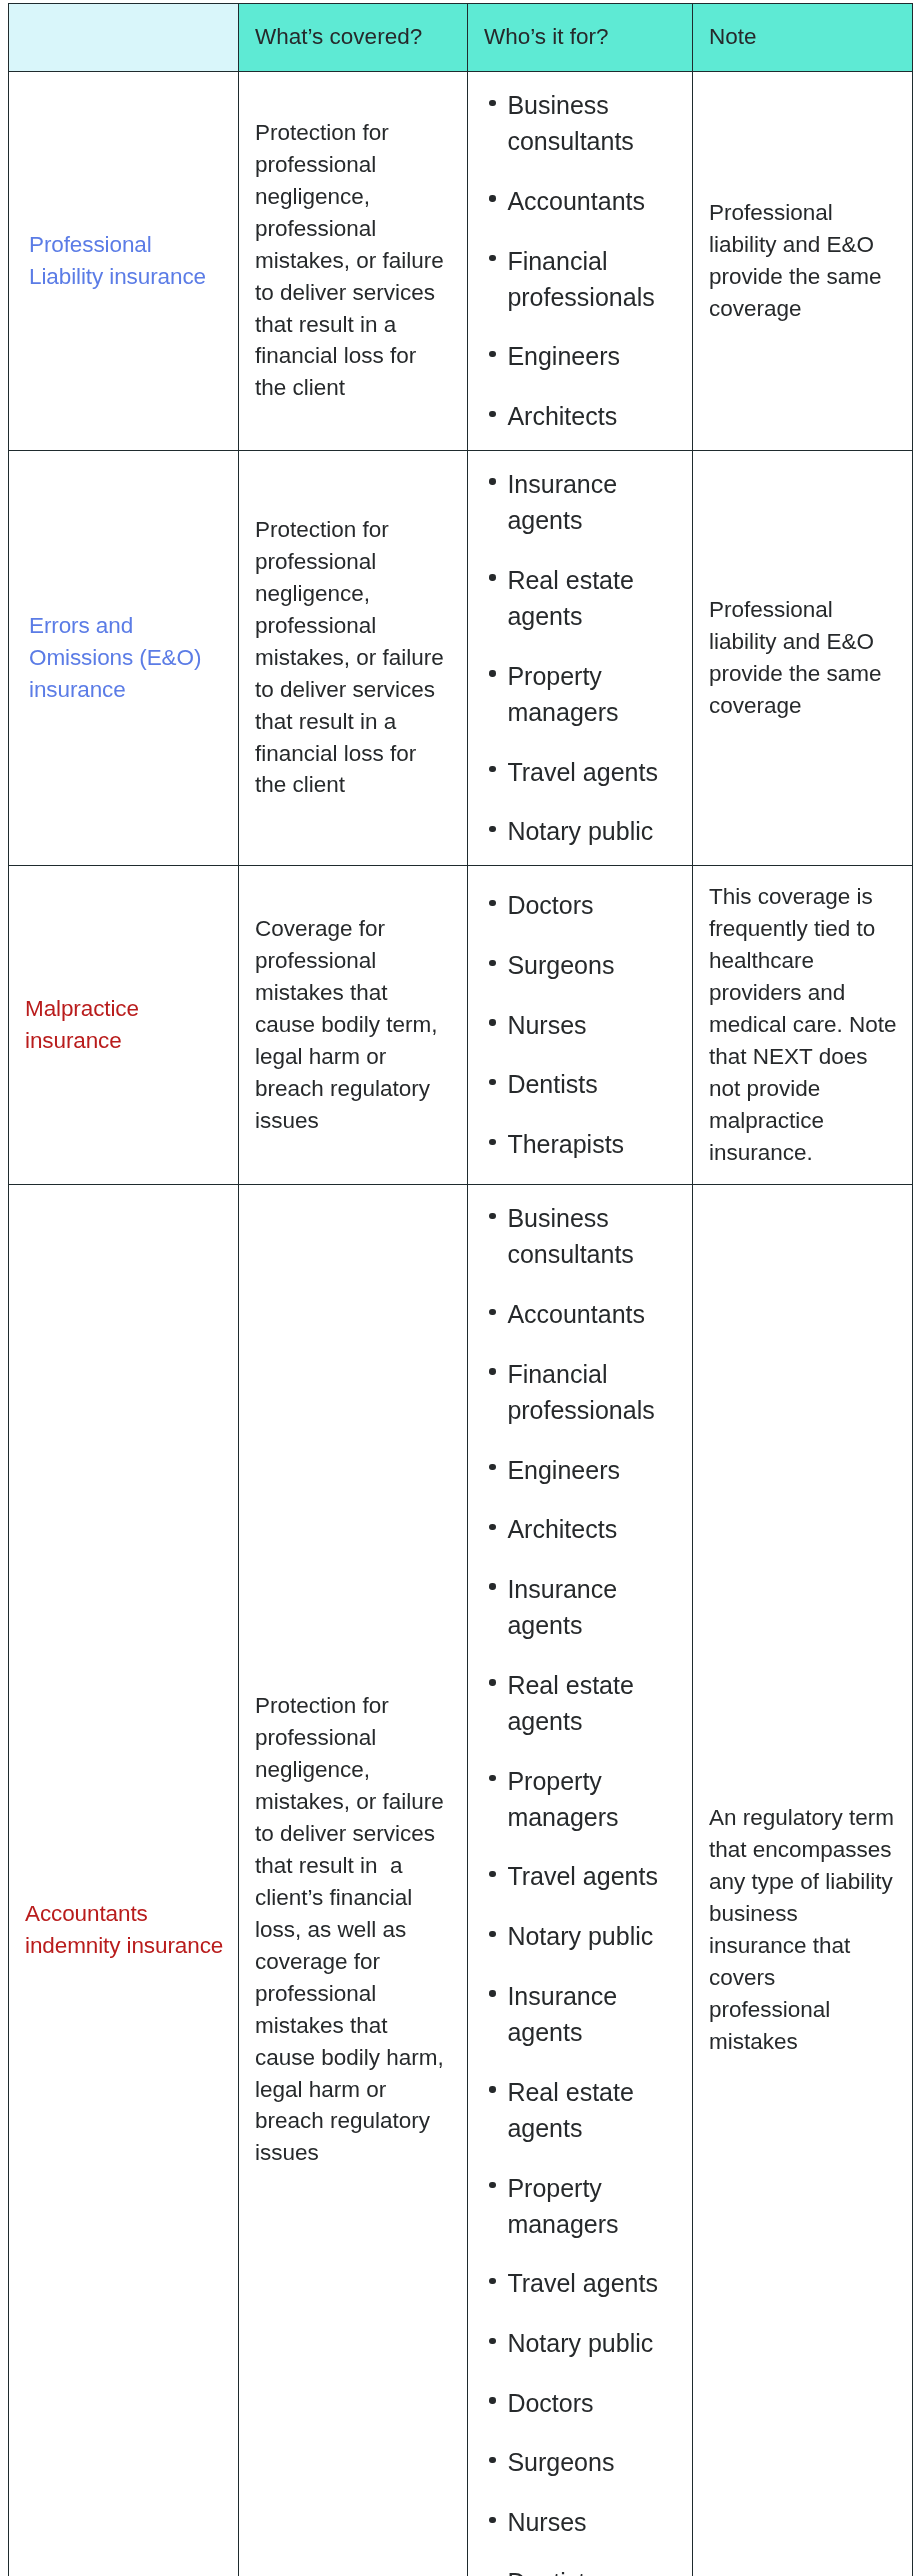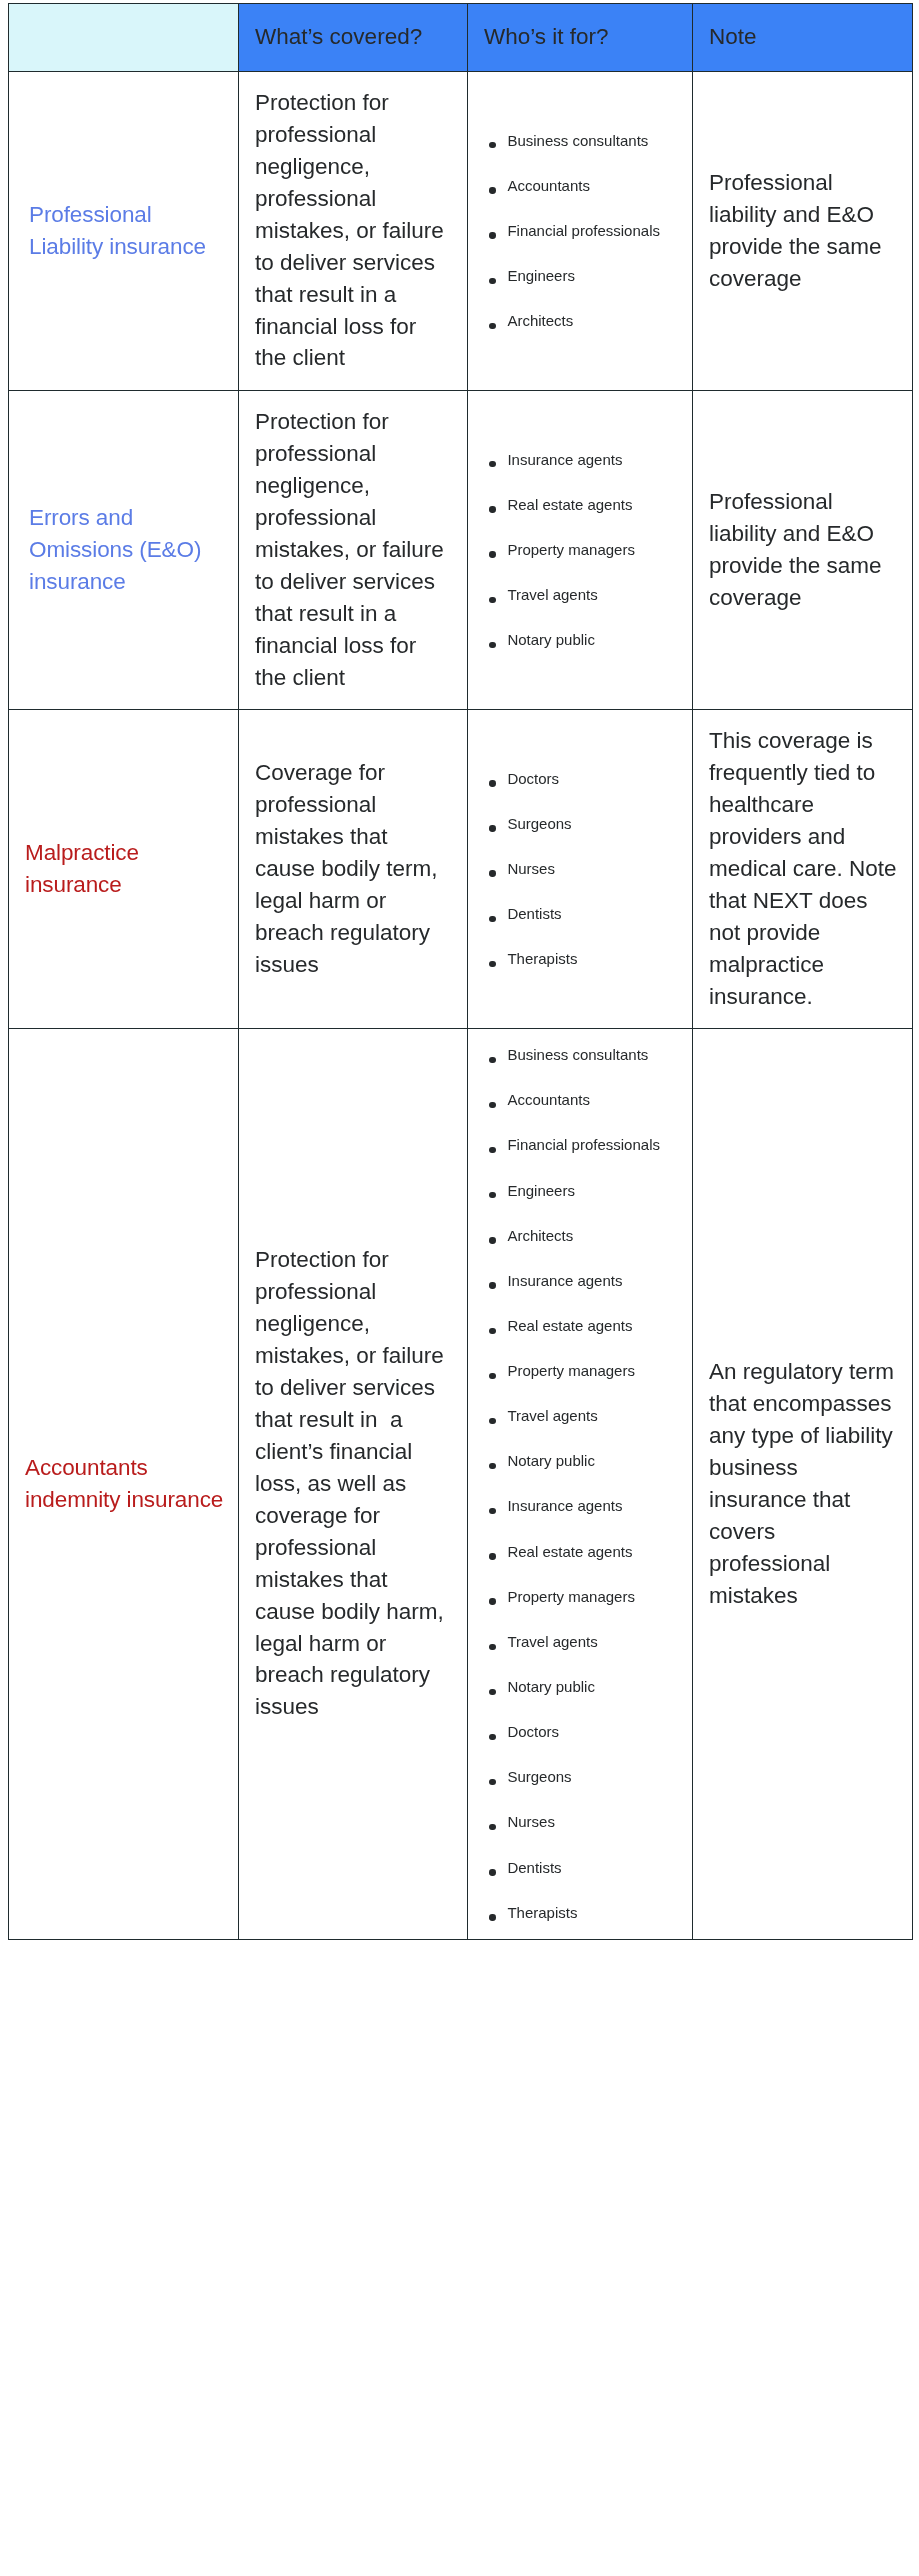--- a/index.html
+++ b/index.html
@@ -36,21 +36,21 @@
     border: 1.8px solid #1f2b2e;
     vertical-align: middle;
     padding: 15.3px 14.4px 15.3px 16px;
     font-size: 22.5px;
     line-height: 1.42;
     color: #26292b;
     font-weight: 400;
   }
 
   thead th {
-    background: #3b82f6;
+    background: #5eead4;
     font-weight: 700;
     font-size: 22.5px;
     color: #16191b;
     vertical-align: middle;
     height: 68px;
     padding-top: 10.8px;
     padding-bottom: 10.8px;
     text-align: left;
   }
   thead th.blank { background: #d9f6fa; }
@@ -77,21 +77,21 @@
   
   td.people { padding-left: 12.6px; padding-right: 9px; }
   ul.people-list {
     margin: 0;
     padding: 0 0 0 23.4px;
     list-style: none;
   }
   ul.people-list li {
     position: relative;
     margin: 0 0 23.4px 0;
-    font-size: 15px;
+    font-size: 25px;
     line-height: 1.45;
     color: #26292b;
   }
   ul.people-list li:last-child { margin-bottom: 0; }
   ul.people-list li::before {
     content: "";
     position: absolute;
     left: -18px;
     top: 12.6px;
     width: 6.3px;

